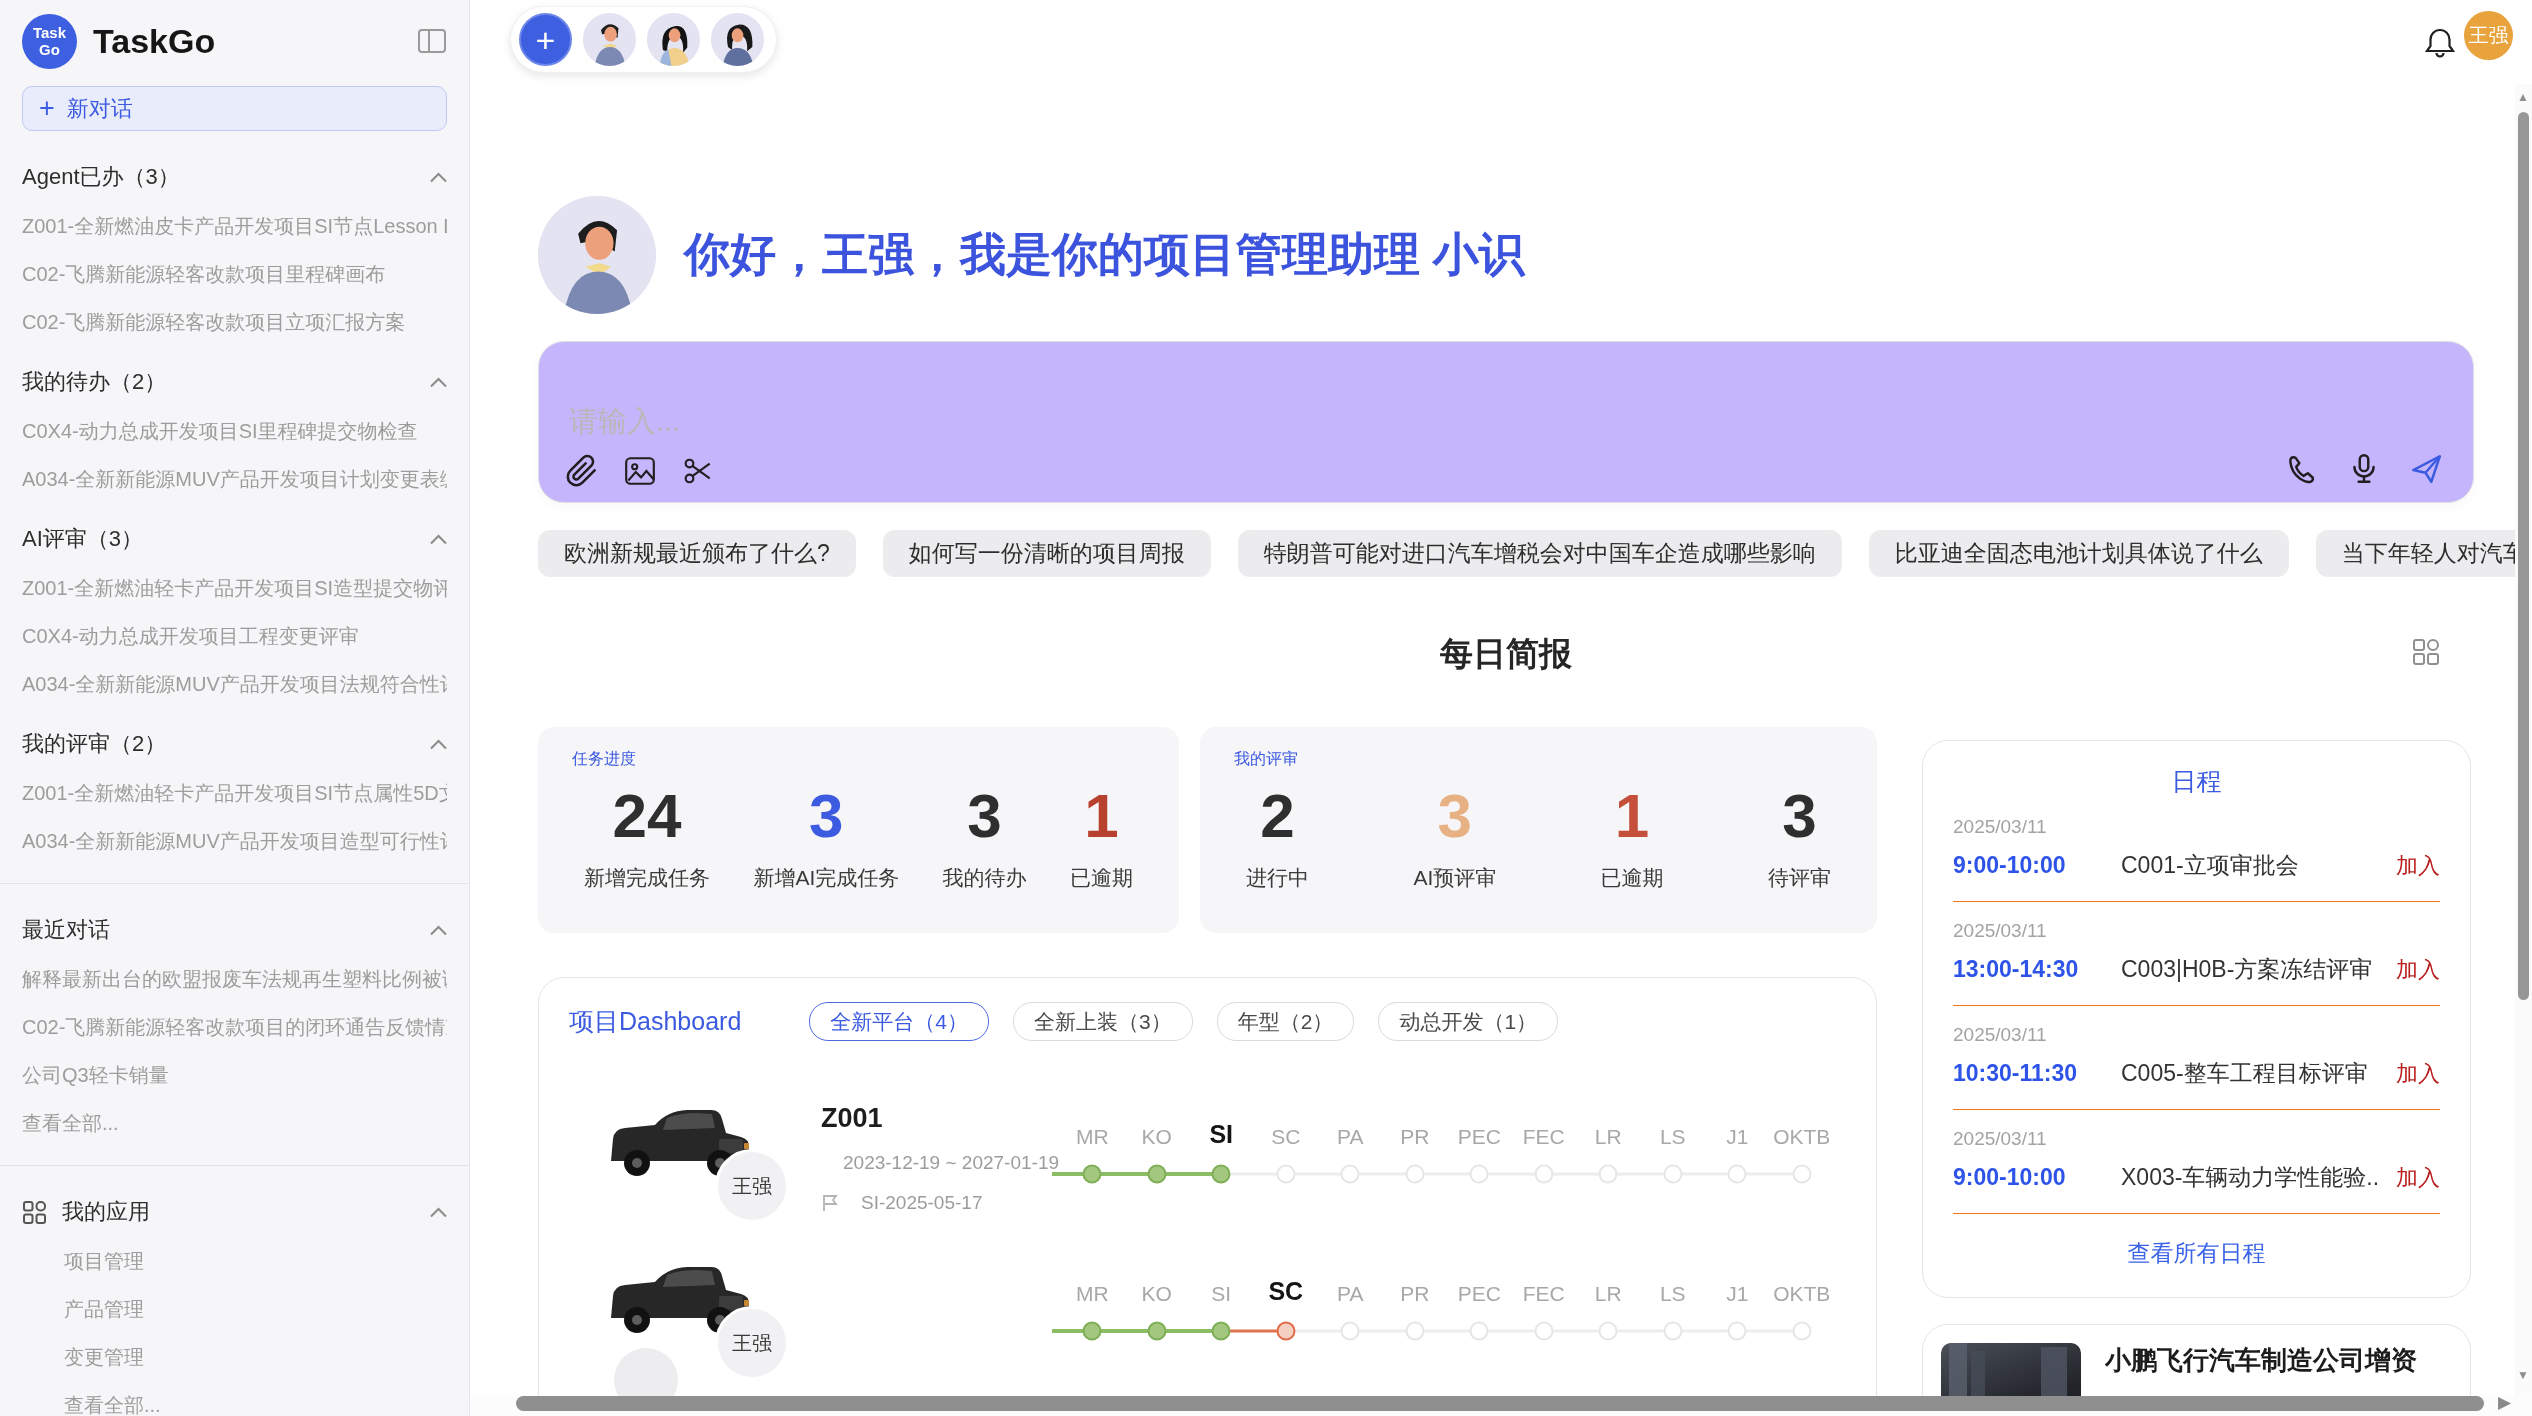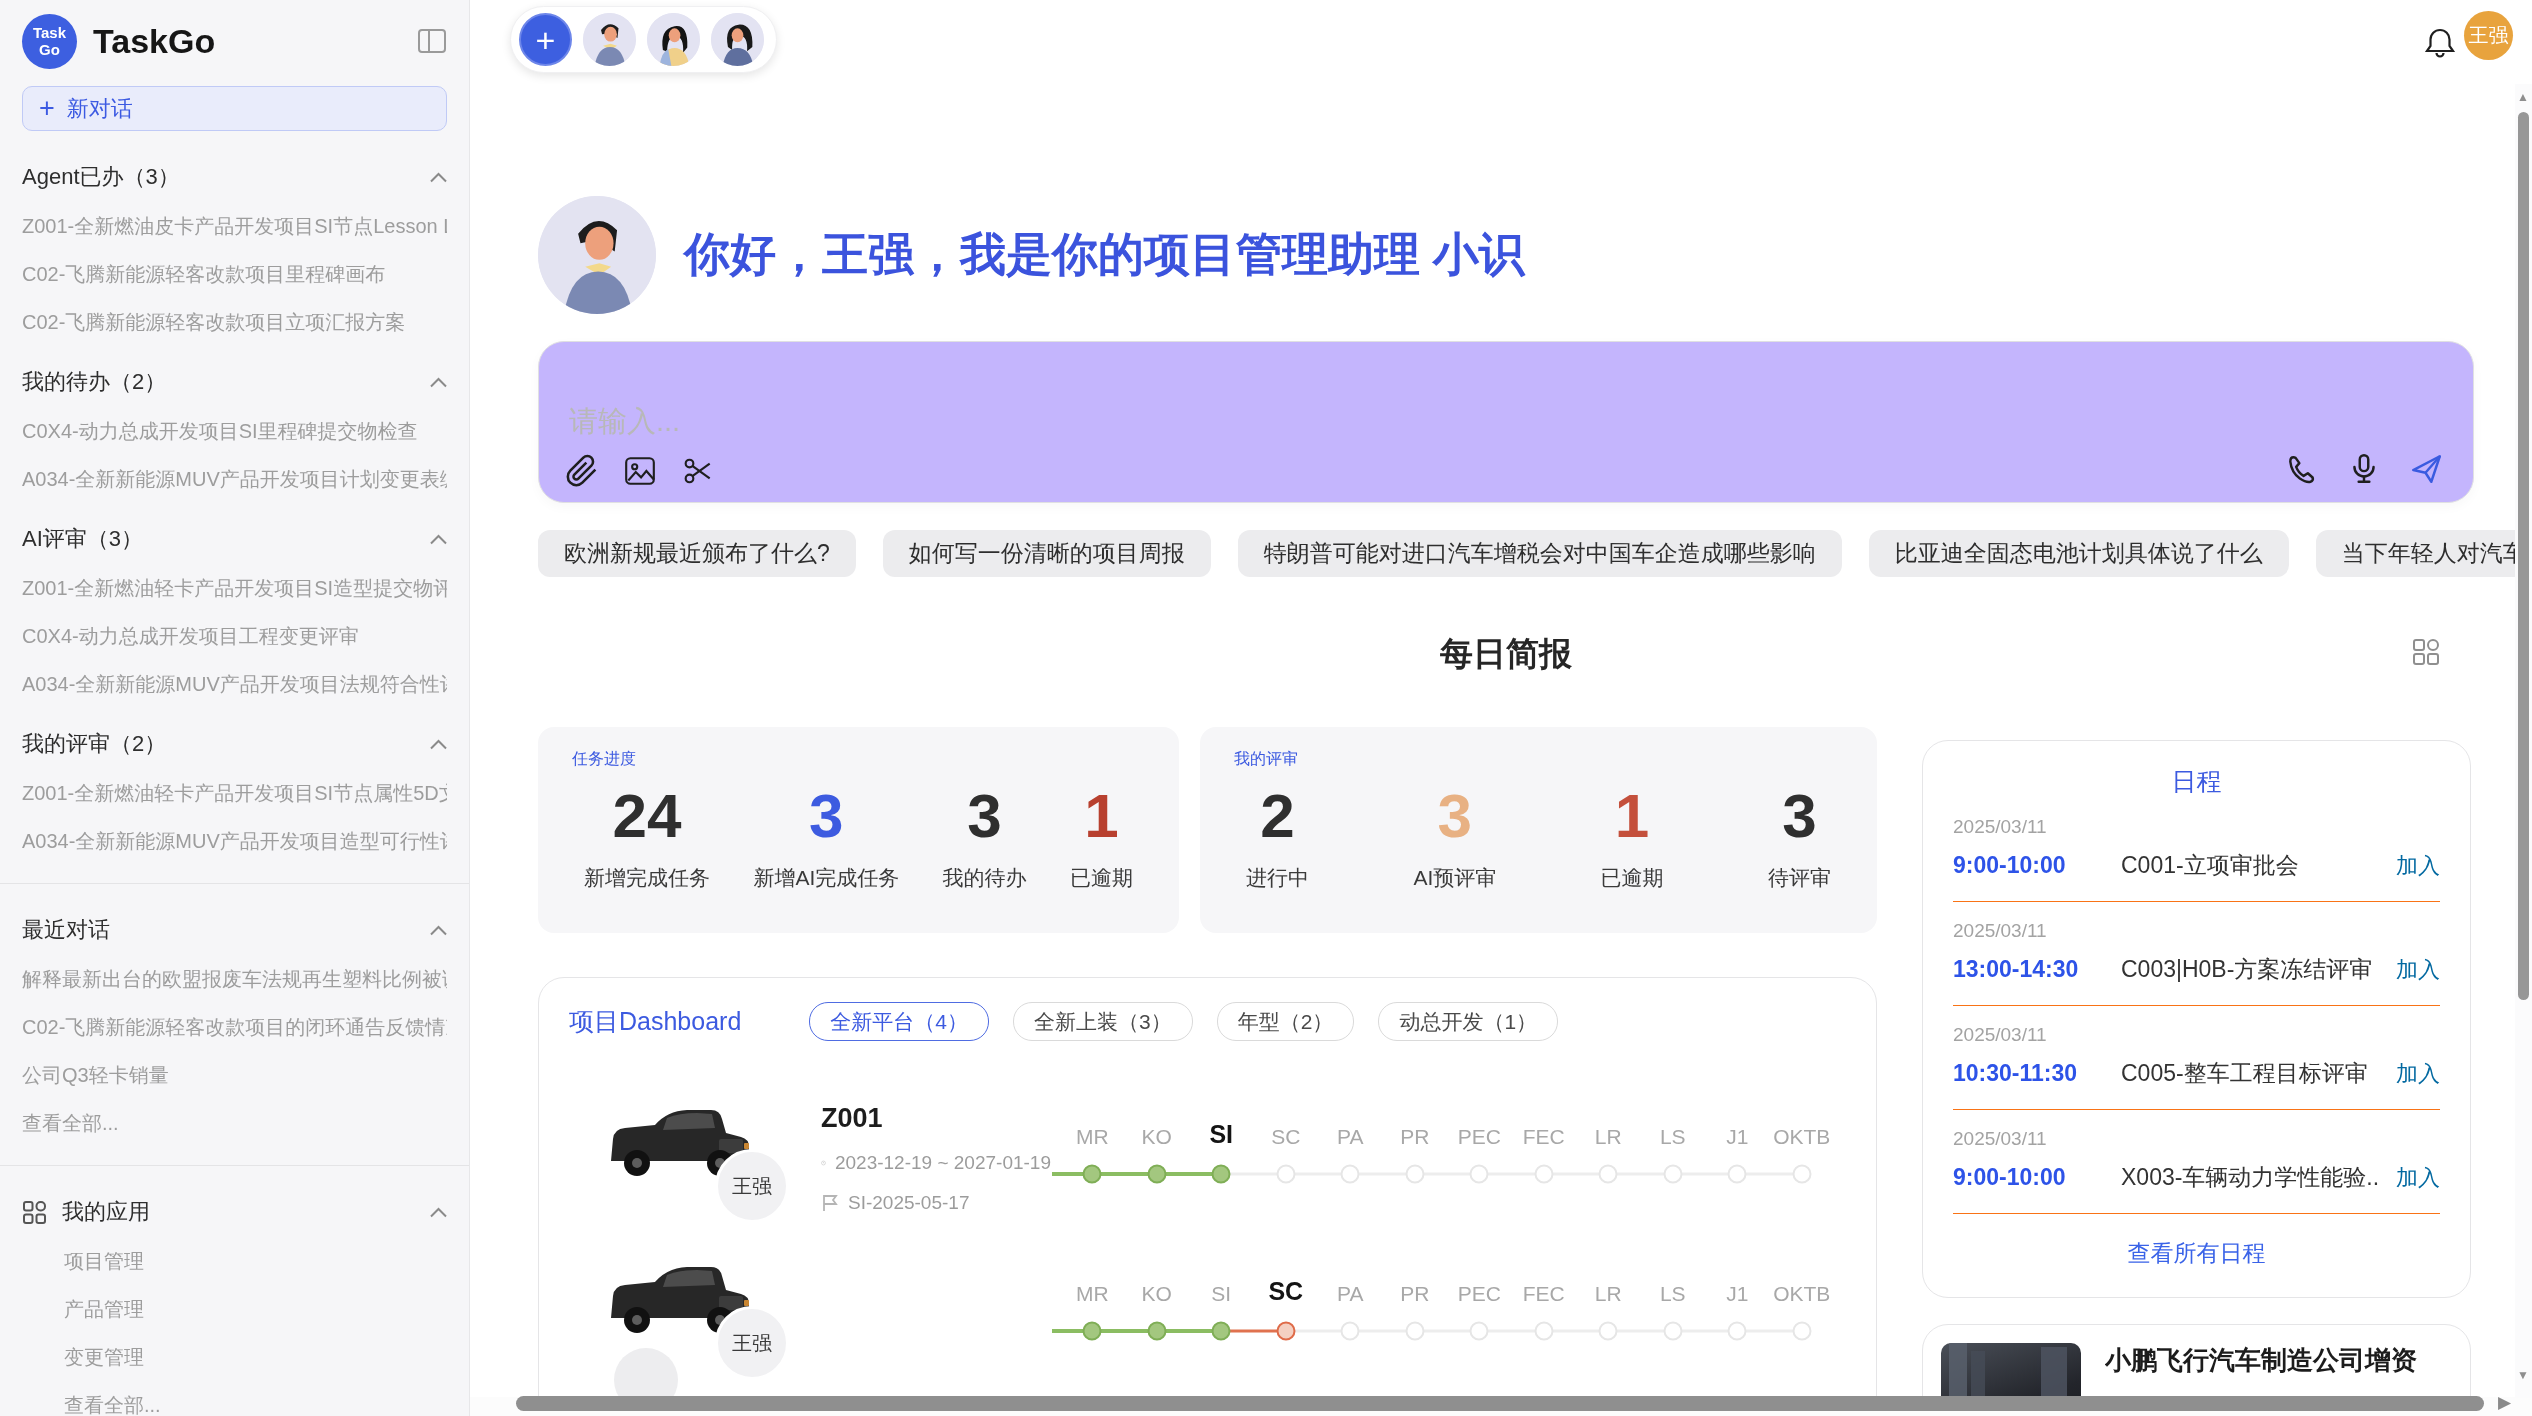--- a/index.html
+++ b/index.html
@@ -81,21 +81,21 @@
   .tab.active{border-color:#4f6ce2;color:#3c5ae0;}
   .proj-list{position:relative;}
   .proj{position:absolute;left:0;width:100%;height:157px;}
   .proj:nth-of-type(1){top:56px;}
   .proj:nth-of-type(2){top:213px;}
   .media{position:absolute;left:60px;top:0;width:160px;height:104px;}
   .owner{position:absolute;right:-30px;bottom:-22px;width:68px;height:68px;border-radius:50%;background:#f1f1f3;
          border:3px solid #fff;display:flex;align-items:center;justify-content:center;font-size:20px;color:#3a3a3a;}
   .pinfo{position:absolute;left:282px;top:6px;width:230px;}
   .pname{font-size:27px;font-weight:bold;color:#1d1d1d;cursor:pointer;}
-  .prow{display:flex;align-items:center;gap:9px;margin-top:18px;font-size:19px;color:#9c9c9c;white-space:nowrap;}
+  .prow{display:flex;align-items:center;gap:22px;margin-top:18px;font-size:19px;color:#9c9c9c;white-space:nowrap;}
   .timeline{position:absolute;left:521px;top:0;display:flex;}
   .ms-col{width:64.5px;flex:none;text-align:center;}
   .ms-label{height:52px;display:flex;align-items:flex-end;justify-content:center;font-size:21px;color:#a8a8a8;padding-bottom:2px;}
   .ms-label.cur{color:#141414;font-weight:bold;font-size:25px;}
   .ms-dotrow{position:relative;height:26px;margin-top:10px;}
   .ms-link{position:absolute;right:50%;top:50%;transform:translateY(-50%);width:64.5px;height:3px;background:#ededed;}
   .ms-link.green{background:#8bbd62;height:4px;}
   .ms-link.lead-green{background:#8bbd62;height:4px;width:40px;}
   .ms-link.red{background:#e0724f;}
   .ms-dot{position:absolute;left:50%;top:50%;transform:translate(-50%,-50%);width:19px;height:19px;border-radius:50%;
@@ -107,21 +107,21 @@
 
   
   .sched{position:absolute;left:1922px;top:740px;width:549px;border:1px solid #e5e5e7;border-radius:26px;
          background:#fff;box-sizing:border-box;padding:24px 30px 10px 30px;}
   .sched-title{text-align:center;font-size:25px;color:#3c5ae0;}
   .sch-item{padding:18px 0 20px 0;border-bottom:1px solid #f97316;}
   .sch-date{font-size:19px;color:#a3a3a3;}
   .sch-row{display:flex;align-items:center;margin-top:12px;}
   .sch-time{font-size:23px;font-weight:bold;color:#2d53e8;width:168px;flex:none;}
   .sch-name{font-size:23px;color:#333;flex:1;white-space:nowrap;overflow:hidden;}
-  .sch-join{font-size:22px;color:#0369a1;cursor:pointer;margin-left:16px;}
+  .sch-join{font-size:22px;color:#b91c1c;cursor:pointer;margin-left:16px;}
   .sch-viewall{text-align:center;font-size:23px;color:#3a63e8;padding:24px 0 18px 0;cursor:pointer;}
 
   
   .news{position:absolute;left:1922px;top:1324px;width:549px;height:150px;border:1px solid #e5e5e7;border-radius:26px;
         background:#fff;box-sizing:border-box;padding:18px;display:flex;gap:24px;cursor:pointer;}
   .news-img{width:140px;height:110px;border-radius:10px;flex:none;background:linear-gradient(160deg,#4a4f58 0%,#23252b 55%,#15161a 100%);
             position:relative;overflow:hidden;}
   .news-body{flex:1;overflow:hidden;}
   .news-title{font-size:26px;font-weight:bold;color:#1c1c1c;white-space:nowrap;}
   .news-snippet{margin-top:22px;font-size:22px;color:#8f8f8f;white-space:nowrap;overflow:hidden;}

